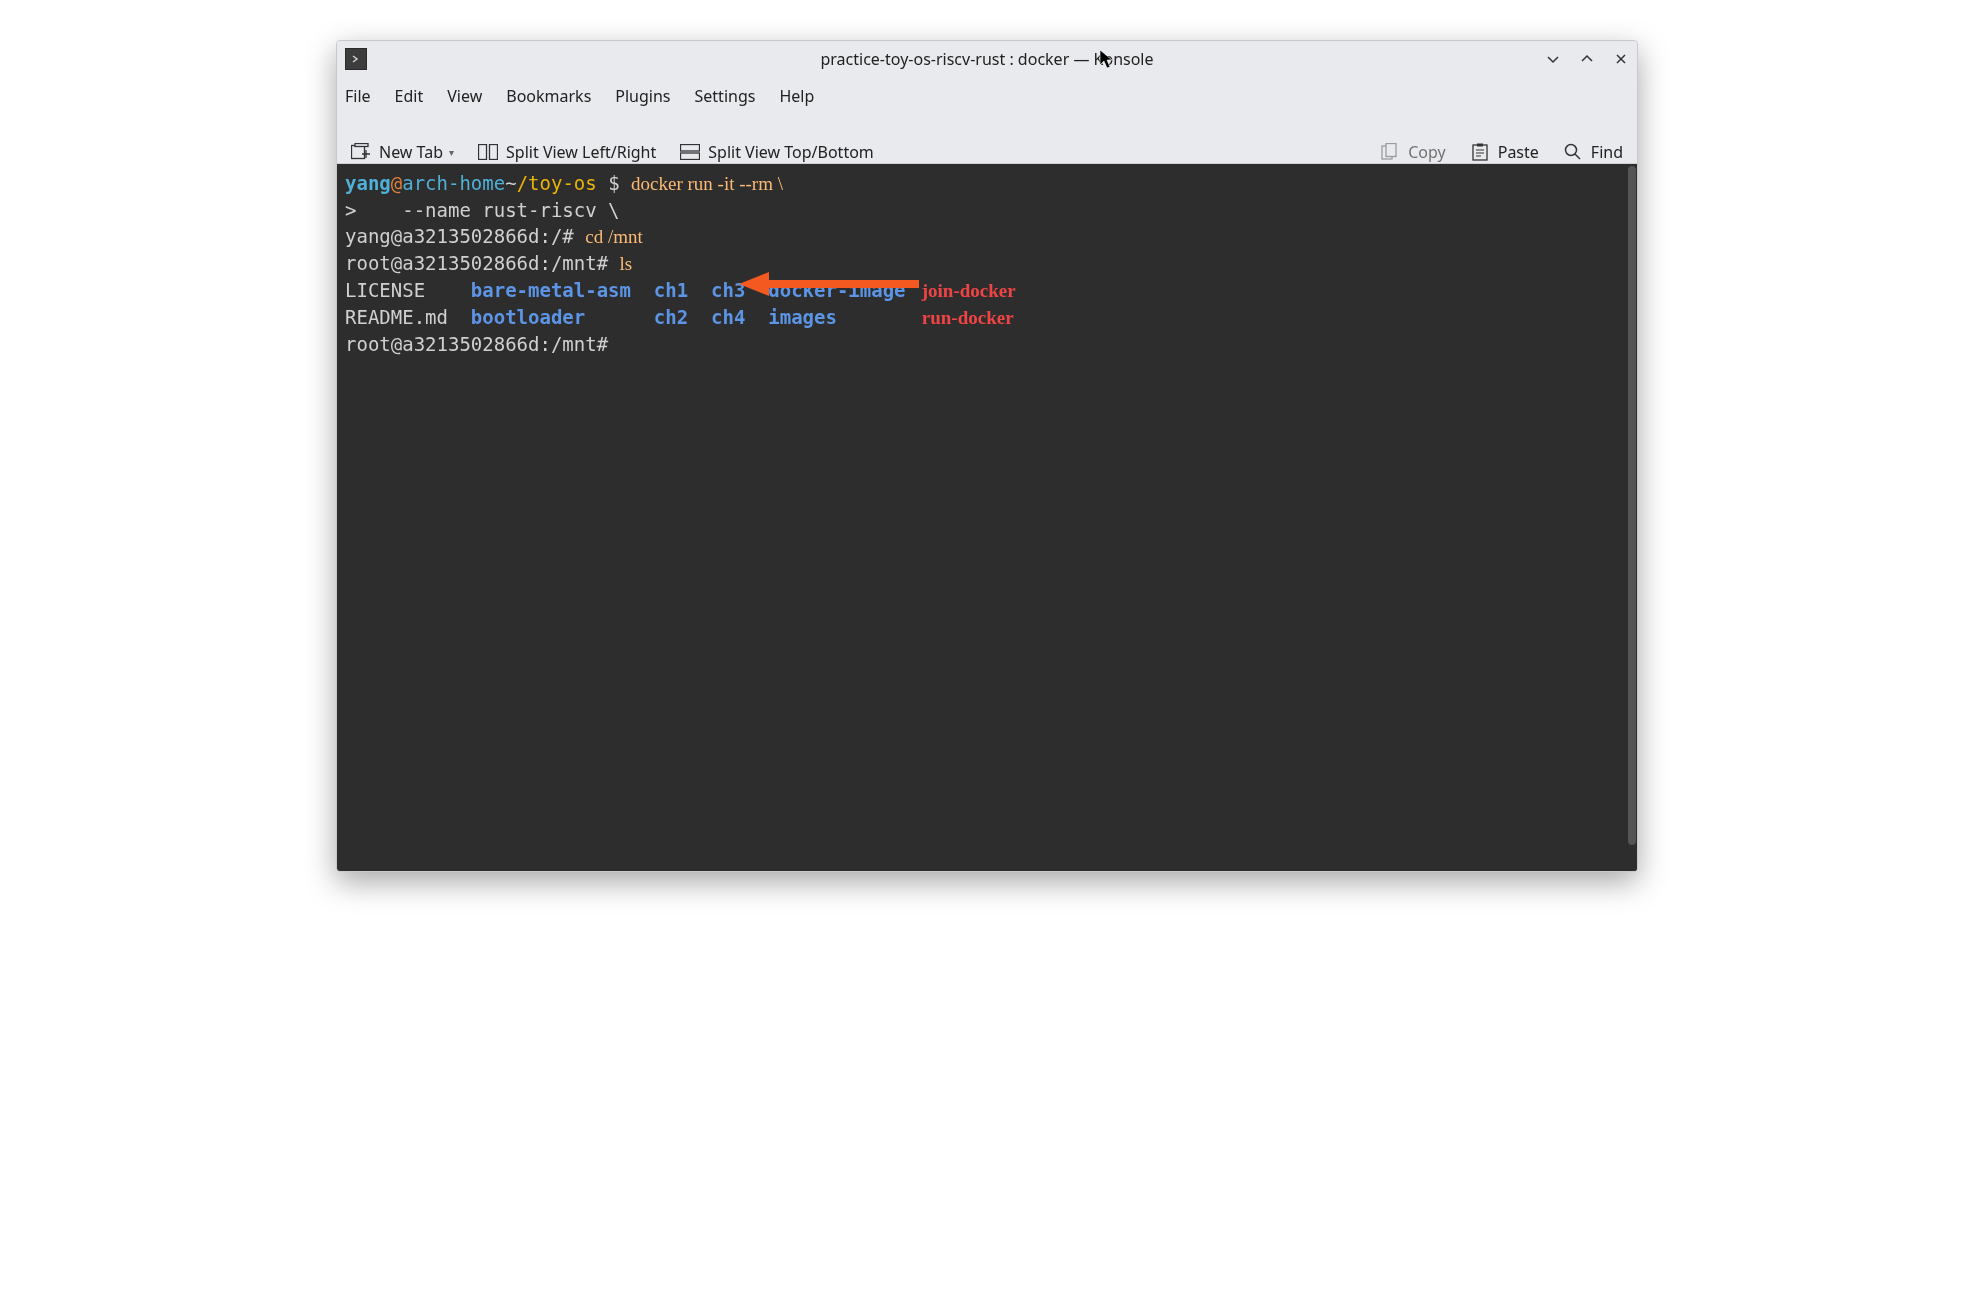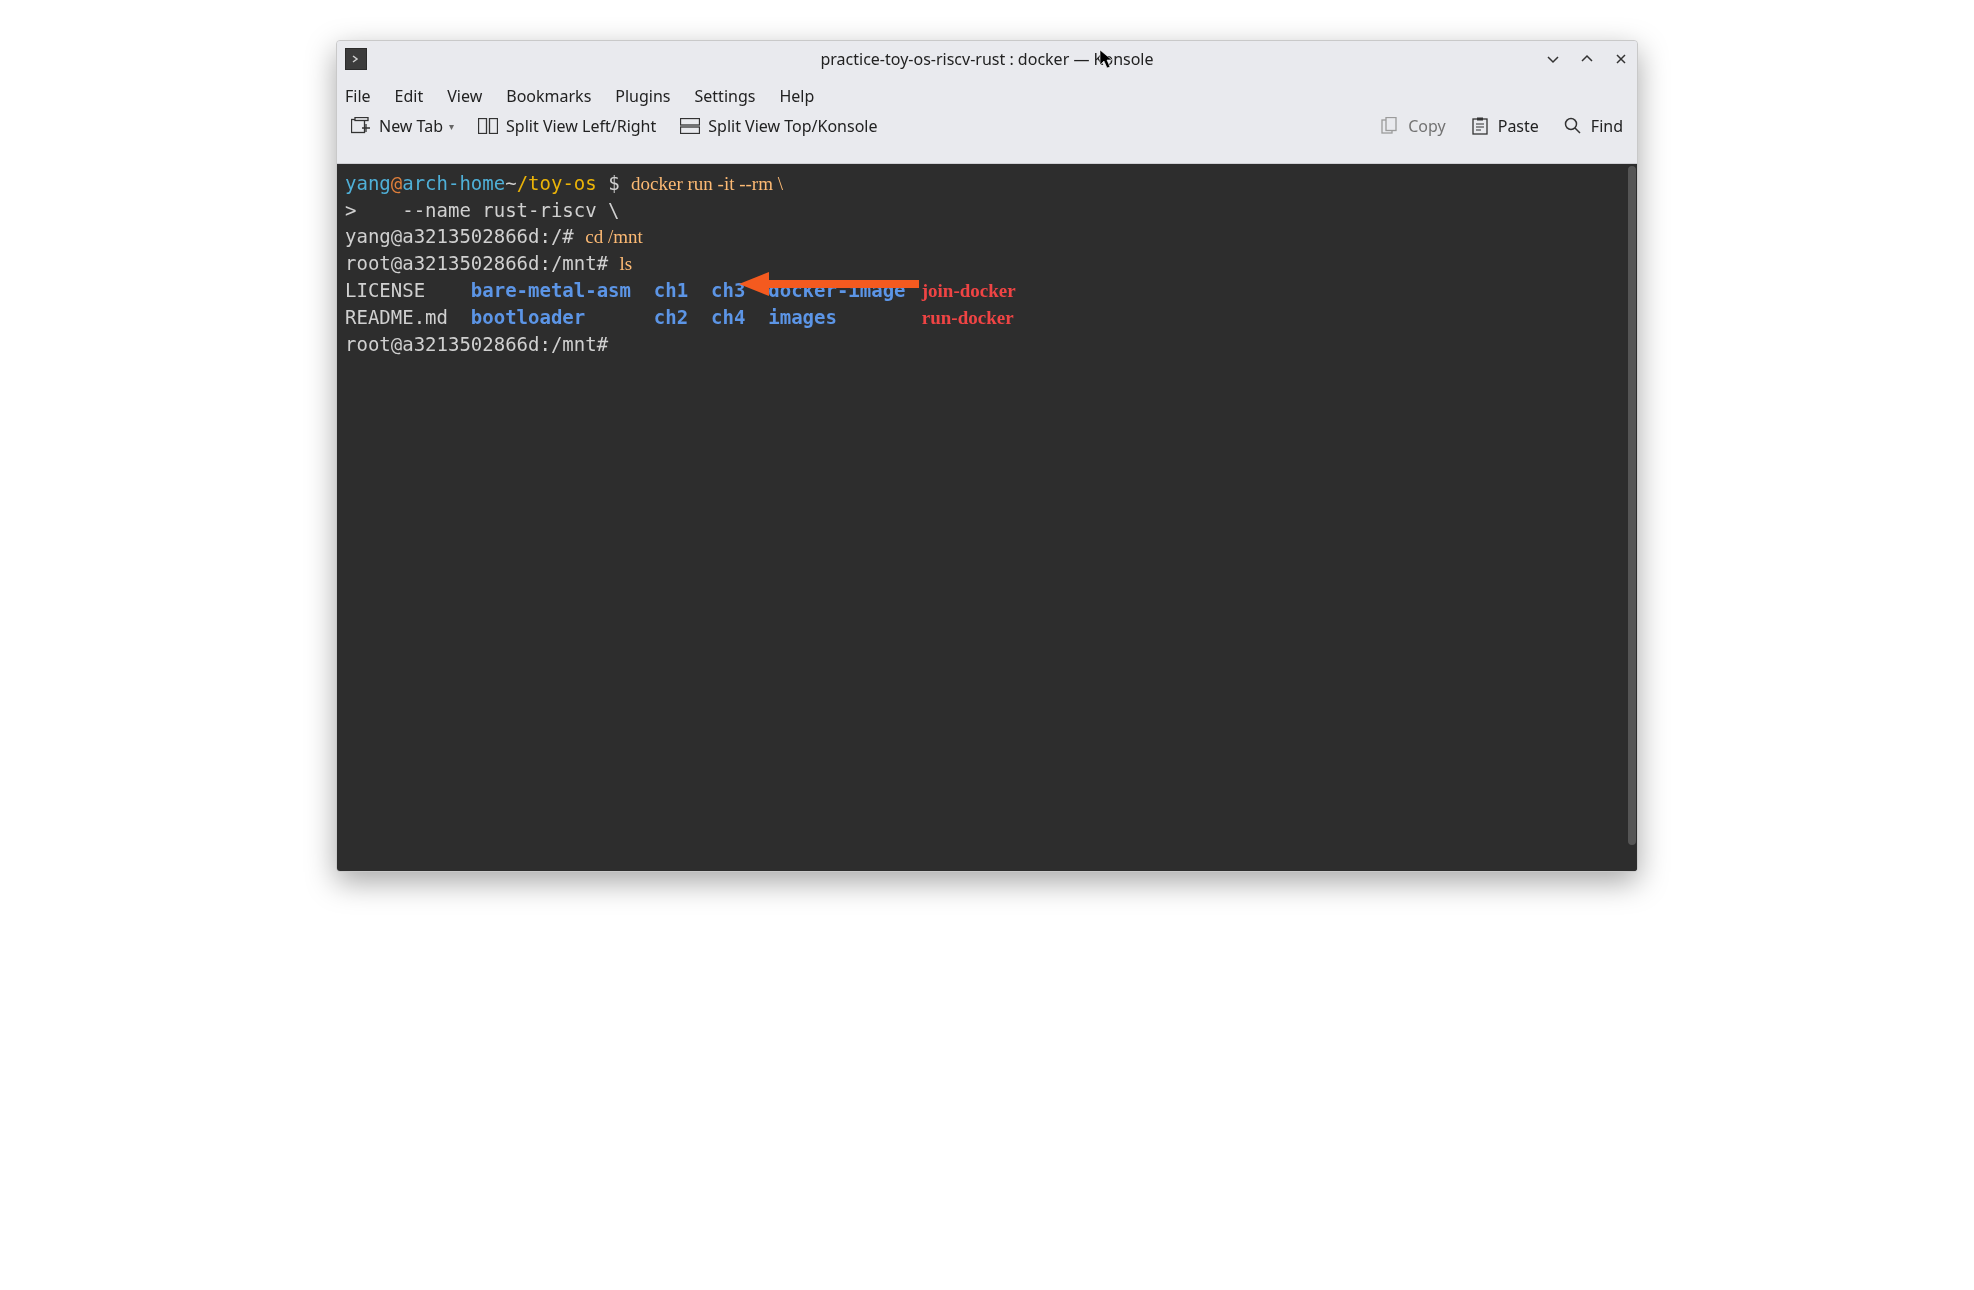--- a/index.html
+++ b/index.html
@@ -88,21 +88,21 @@
   }
   .menu-item {
     cursor: pointer;
     text-align: center;
   }
   
   .toolbar {
     height: 48px;
     background: #e9eaee;
     display: flex;
-    align-items: flex-start;
+    align-items: flex-end;
     padding: 0 14px;
     gap: 24px;
     font-size: 16px;
     color: #222;
     border-bottom: 1px solid #cfcfd4;
   }
   .tb-btn {
     display: flex;
     align-items: center;
     gap: 8px;
@@ -139,21 +139,21 @@
     padding: 6px 6px 6px 8px;
     overflow: hidden;
   }
   .term-line {
     font-family: "DejaVu Sans Mono", "Consolas", monospace;
     font-size: 19px;
     line-height: 26px;
     color: #d0d0d0;
     white-space: pre;
   }
-  .c-user { color: #4fb0d8; }
+  .c-user { color: #4fb0d8; font-weight: bold; }
   .c-at2  { color: #e07f3b; }
   .c-host { color: #4fb0d8; }
   .c-tilde{ color: #d0d0d0; }
   .c-path { color: #eab308; }
   .c-cmd  { color: #fdba74; font-family: Liberation Serif, serif; }
   .c-prompt{ color: #d0d0d0; }
   .c-dir  { color: #5c95e6; font-weight: 600; }
   .c-exe  { color: #ef4444; font-weight: 600; font-family: Liberation Serif, serif; }
   .c-file { color: #d0d0d0; }
   .scrollbar {
@@ -256,21 +256,21 @@
         <span>Split View Left/Right</span>
       </div>
 
       <div class="tb-btn">
         <span class="tb-icon">
           <svg width="20" height="16" viewBox="0 0 20 16">
             <rect x="0.5" y="0.5" width="19" height="6.5" fill="none" stroke="#333" stroke-width="1.3"></rect>
             <rect x="0.5" y="9" width="19" height="6.5" fill="none" stroke="#333" stroke-width="1.3"></rect>
           </svg>
         </span>
-        <span>Split View Top/Konsole</span>
+        <span>Split View Top/Bottom</span>
       </div>
 
       <div class="tb-spacer"></div>
 
       <div class="tb-btn disabled">
         <span class="tb-icon">
           <svg width="18" height="18" viewBox="0 0 18 18">
             <rect x="1" y="3" width="10" height="13" fill="none" stroke="#9b9b9b" stroke-width="1.3"></rect>
             <rect x="5" y="0.5" width="10" height="13" fill="#e9eaee" stroke="#9b9b9b" stroke-width="1.3"></rect>
           </svg>

